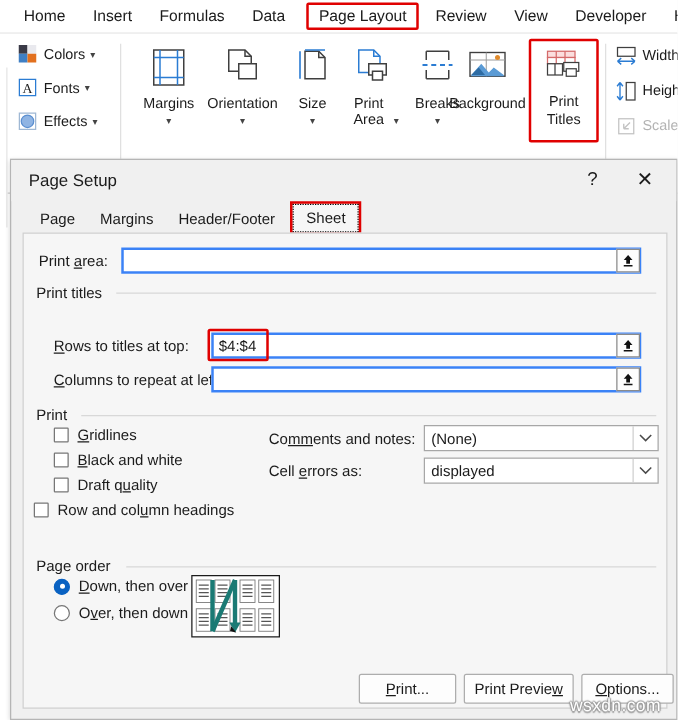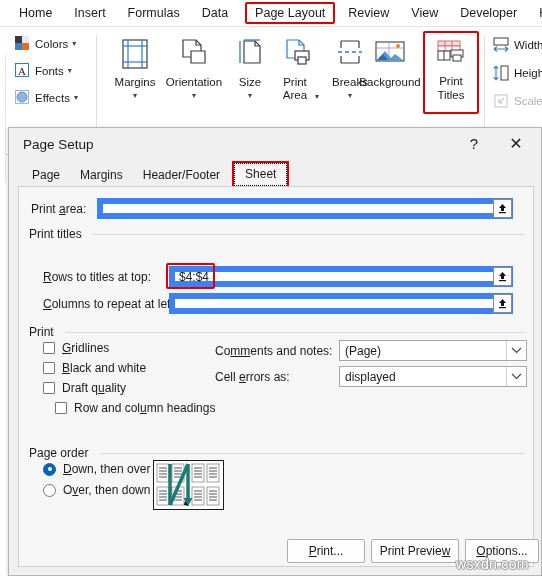--- a/index.html
+++ b/index.html
@@ -81,21 +81,21 @@
 
   .dlg-pane {
     position:absolute; left:9px; top:58px; width:516px; height:381px;
     background:#f6f6f6; border:1px solid #cfcfcf;
   }
 
   .lbl { position:absolute; font-size:12px; color:#1b1b1b; white-space:nowrap; }
   .lbl u { text-decoration:underline; }
 
   .txtbox {
-    position:absolute; background:#ffffff; border:6px solid #3b82f6;
+    position:absolute; background:#ffffff; border:2px solid #3b82f6;
     font-size:12px; color:#1b1b1b; display:flex; align-items:center; padding-left:4px;
   }
   .collapse-btn {
     position:absolute; width:19px; height:19px; background:#fdfdfd;
     border:1px solid #8a8a8a; display:flex; align-items:center; justify-content:center;
     font-size:11px; color:#111;
   }
 
   .group-frame { position:absolute; }
   .group-frame .gtitle { position:absolute; left:0; top:-8px; background:#f6f6f6; padding-right:6px; font-size:12px; color:#1b1b1b;}
@@ -405,30 +405,30 @@
       <span><u>G</u><span>ridlines</span></span>
     </div>
     <div class="cbrow" style="left:24px; top:174px;">
       <span class="cbox"></span>
       <span><u>B</u><span>lack and white</span></span>
     </div>
     <div class="cbrow" style="left:24px; top:194px;">
       <span class="cbox"></span>
       <span><span>Draft q</span><u>u</u><span>ality</span></span>
     </div>
-    <div class="cbrow" style="left:36px; top:214px;">
+    <div class="cbrow" style="left:8px; top:214px;">
       <span class="cbox"></span>
       <span><span>Row and col</span><u>u</u><span>mn headings</span></span>
     </div>
 
     <div class="lbl" style="left:196px; top:157px;">
       <span>Co</span><u>mm</u><span>ents and notes:</span>
     </div>
     <div class="combo" style="left:320px; top:153px; width:188px;">
-      <span>(Page)</span>
+      <span>(None)</span>
       <span class="arrowcell">
         <svg width="11" height="7" viewBox="0 0 11 7">
             <path d="M1 1 l4.5 4.5 L10 1" fill="none" stroke="#4a4a4a" stroke-width="1.2"></path>
           </svg>
       </span>
     </div>
 
     <div class="lbl" style="left:196px; top:183px;">
       <span>Cell </span><u>e</u><span>rrors as:</span>
     </div>

